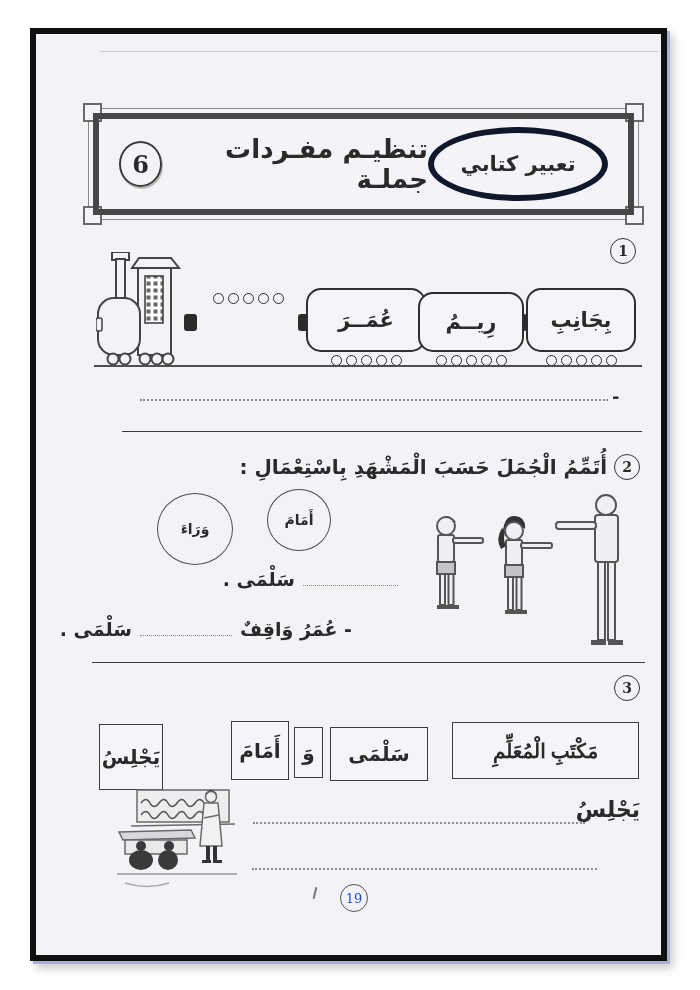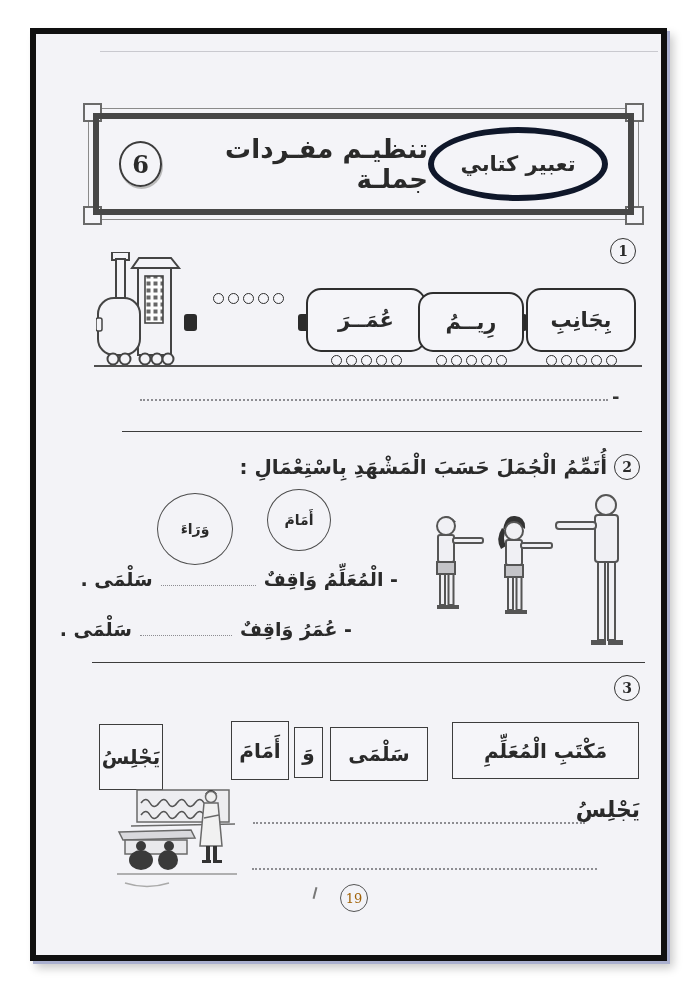--- a/index.html
+++ b/index.html
@@ -75,21 +75,21 @@
   .card{
     border:1.8px solid #3d3d3d;background:#f5f5f9;
     display:flex;align-items:center;justify-content:center;
     font-weight:bold;font-size:20px;direction:rtl;text-align:center;line-height:1.1;
   }
   .ans-word{direction:rtl;font-weight:bold;font-size:22px;}
 
   .page-badge{
     width:26px;height:26px;border:1.6px solid #555;border-radius:50%;
     display:flex;align-items:center;justify-content:center;
-    font:13px "DejaVu Serif",serif;color:#a16207;background:#f3f3f7;
+    font:13px "DejaVu Serif",serif;color:#1d4ed8;background:#f3f3f7;
   }
   .ink-slash{width:2px;height:12px;background:#777;transform:rotate(14deg);}
   svg{display:block;}
 </style>
 </head>
 <body>
 
 <div class="page">
 
   <div class="abs scanline" style="left:64px;top:17px;width:558px;"></div>
@@ -222,37 +222,36 @@
       <rect x="185" y="29" width="23" height="47" rx="3"></rect>
       <rect x="146" y="36" width="40" height="7" rx="3"></rect>
       <rect x="188" y="76" width="7" height="78"></rect>
       <rect x="198" y="76" width="7" height="78"></rect>
       <rect x="181" y="154" width="15" height="5" fill="#555" stroke="none"></rect>
       <rect x="198" y="154" width="15" height="5" fill="#555" stroke="none"></rect>
     </g>
   </svg>
 
   <div class="abs sent" style="right:263px;top:534px;">
-    <span>- الْمُعَلِّمُ وَاقِفٌ</span>
     <span class="blank" style="width:95px;"></span>
     <span>سَلْمَى .</span>
   </div>
   <div class="abs sent" style="right:309px;top:584px;">
     <span>- عُمَرُ وَاقِفٌ</span>
     <span class="blank" style="width:92px;"></span>
     <span>سَلْمَى .</span>
   </div>
 
   <div class="abs divider" style="left:56px;top:628px;width:553px;"></div>
 
   <div class="abs ex-head" style="right:21px;top:641px;">
     <span class="ex-num">3</span>
   </div>
 
-  <div class="abs card" style="left:416px;top:688px;width:185px;height:55px;">مَكْتَبِ الْمُعَلِّمِ</div>
+  <div class="abs card" style="left:416px;top:688px;width:185px;height:55px;font-family:Liberation Serif, serif;">مَكْتَبِ الْمُعَلِّمِ</div>
   <div class="abs card" style="left:294px;top:693px;width:96px;height:52px;">سَلْمَى</div>
   <div class="abs card" style="left:258px;top:693px;width:27px;height:49px;">وَ</div>
   <div class="abs card" style="left:195px;top:687px;width:56px;height:57px;">أَمَامَ</div>
   <div class="abs card" style="left:63px;top:690px;width:62px;height:64px;">يَجْلِسُ</div>
 
   <div class="abs ans-word" style="right:21px;top:763px;">يَجْلِسُ</div>
   <div class="abs dotline" style="left:217px;top:788px;width:332px;"></div>
   <div class="abs dotline" style="left:216px;top:834px;width:345px;"></div>
 
   <svg class="abs" style="left:77px;top:754px;" width="150" height="106" viewBox="0 0 150 106">

